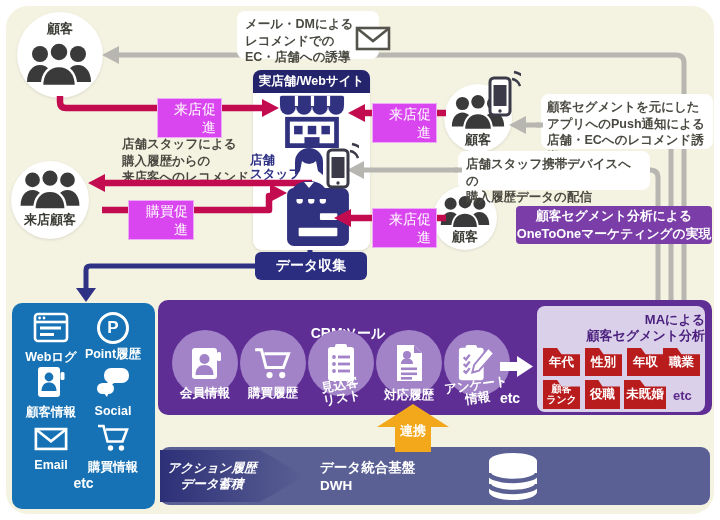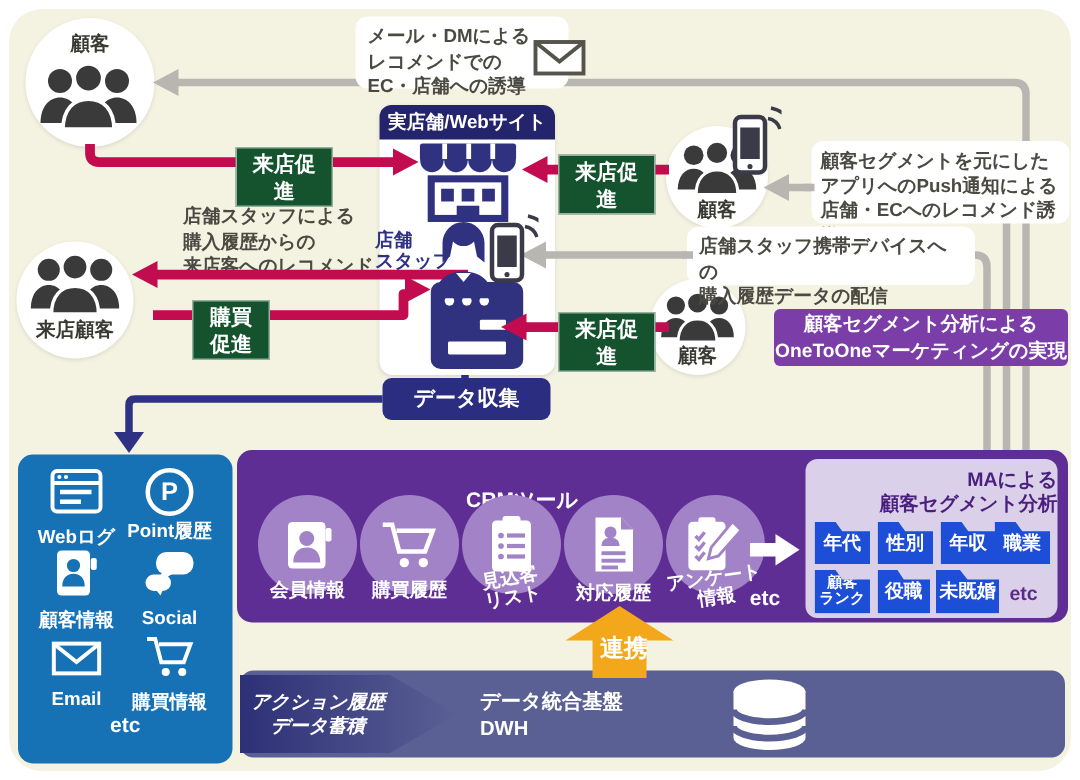--- a/index.html
+++ b/index.html
@@ -4,22 +4,22 @@
 <style>
   html,body{margin:0;padding:0;background:#fff;}
   #stage{position:relative;width:720px;height:520px;background:#fff;overflow:hidden;
          font-family:"Liberation Sans","DejaVu Sans",sans-serif;}
   .abs{position:absolute;}
   .bg{left:6px;top:6px;width:708px;height:508px;background:#F4F2E1;border-radius:22px;}
   .pre{white-space:pre-line;}
   .note{background:#fff;border-radius:8px;color:#4B4A42;font-size:12.5px;font-weight:700;
         line-height:1.32;padding:5px 8px;box-sizing:border-box;}
   .plain-note{color:#4B4A42;font-size:12.5px;font-weight:700;line-height:1.32;}
-  .rlabel{background:#14532d;color:#fff;font-size:14px;font-weight:700;line-height:18px;
-          padding:1px 5px;border:1px solid rgba(255,255,255,.55);text-align:center;box-sizing:border-box;}
+  .rlabel{background:#d946ef;color:#fff;font-size:14px;font-weight:400;line-height:18px;
+          padding:1px 5px;border:1px solid rgba(255,255,255,.55);text-align:right;box-sizing:border-box;}
   .circle{background:#fff;border-radius:50%;box-shadow:0 1px 3px rgba(0,0,0,.10);}
   .circ-label{color:#3A3A35;font-size:13px;font-weight:700;text-align:center;}
   .storebox{background:#fff;border-radius:9px;box-shadow:0 1px 3px rgba(0,0,0,.10);}
   .storehead{background:#23246B;color:#fff;font-size:12.5px;font-weight:700;border-radius:8px 8px 0 0;
              height:23px;display:flex;align-items:center;justify-content:center;white-space:nowrap;}
   .navybox{background:#2B2E80;color:#fff;font-weight:700;font-size:14px;border-radius:6px;
            display:flex;align-items:center;justify-content:center;}
   .staff-label{color:#2F3185;font-size:12.5px;font-weight:700;line-height:1.12;}
   .purplebar{background:#7B3DA8;color:#fff;font-size:12.8px;font-weight:700;line-height:1.4;
              border-radius:4px;display:flex;align-items:center;justify-content:center;text-align:center;}
@@ -27,29 +27,29 @@
   .src-item{width:62px;text-align:center;color:#fff;}
   .src-item .lbl{font-size:12.5px;font-weight:700;white-space:nowrap;margin-top:2px;}
   .etc{color:#fff;font-size:14px;font-weight:700;text-align:center;}
   .crmbox{background:#5E2E95;border-radius:10px;}
   .crm-title{color:#fff;font-size:14px;font-weight:700;text-align:center;}
   .crm-circle{width:66px;height:66px;border-radius:50%;background:#A283C8;
               display:flex;align-items:center;justify-content:center;}
   .crm-label{color:#fff;font-size:12.5px;font-weight:700;text-align:center;line-height:1.05;}
   .mabox{background:#DBD0E9;border-radius:8px;}
   .ma-title{color:#4A1F7E;font-size:13px;font-weight:700;text-align:center;line-height:1.2;}
-  .tag{background:#1d4ed8;color:#fff;font-size:12.5px;font-weight:700;text-align:center;
+  .tag{background:#b91c1c;color:#fff;font-size:12.5px;font-weight:700;text-align:center;
        clip-path:polygon(0 0,38% 0,50% 22%,100% 22%,100% 100%,0 100%);
        box-sizing:border-box;padding-top:6px;}
   .tag.small{font-size:10px;line-height:1.08;padding-top:4px;}
   .ma-etc{color:#5C2B8A;font-size:13px;font-weight:700;}
   .dwhbox{background:#5A6094;border-radius:9px;}
   .dwh-text{color:#fff;font-size:13.5px;font-weight:700;line-height:1.35;}
   .action-text{color:#fff;font-size:12.5px;font-weight:700;text-align:center;line-height:1.3;font-style:italic;}
-  .renkei-text{color:#fff;font-size:16px;font-weight:700;}
+  .renkei-text{color:#fff;font-size:13px;font-weight:700;}
   .picon{border:3px solid #fff;border-radius:50%;width:26px;height:26px;color:#fff;
          font-size:17px;font-weight:700;display:flex;align-items:center;justify-content:center;margin:0 auto;}
 </style>
 </head>
 <body>
 
 <div id="stage">
 
   <div class="abs bg"></div>
 
@@ -349,21 +349,21 @@
       <polygon points="287,193 270,184 270,202"></polygon>
     </g>
     <rect x="500" y="362" width="19" height="9" fill="#fff"></rect>
     <polygon points="517,356 533,366.5 517,377" fill="#fff"></polygon>
     <polygon points="377,427 413,404 449,427 431,427 431,452 395,452 395,427" fill="#F3A71B"></polygon>
   </svg>
 
   <div class="abs rlabel" style="left:157px;top:98px;width:65px;">来店促進</div>
   <div class="abs rlabel" style="left:372px;top:103px;width:65px;">来店促進</div>
   <div class="abs rlabel" style="left:372px;top:208px;width:65px;">来店促進</div>
-  <div class="abs rlabel" style="left:128px;top:200px;width:52px;">購買促進</div>
+  <div class="abs rlabel" style="left:128px;top:200px;width:66px;">購買促進</div>
   <div class="abs renkei-text" style="left:400px;top:422px;">連携</div>
 
   <div class="abs staff-label pre" style="left:250px;top:153px;">店舗
 スタッフ</div>
   <svg class="abs" style="left:286px;top:147px" width="46" height="52" viewBox="0 0 46 52">
     <circle cx="23" cy="16" r="8" fill="#fff"></circle>
     <path d="M23,1 a14,14 0 0 0 -14,14 l0,13 5,-4 2,-10 a9.5,9.5 0 0 0 14,0 l2,10 5,4 0,-13 A14,14 0 0 0 23,1 z" fill="#31327F"></path>
     <path d="M4,52 c0,-12 8,-18 19,-18 c11,0 19,6 19,18 z" fill="#31327F"></path>
     <path d="M18,35 l5,6 5,-6 z" fill="#fff"></path>
   </svg>

